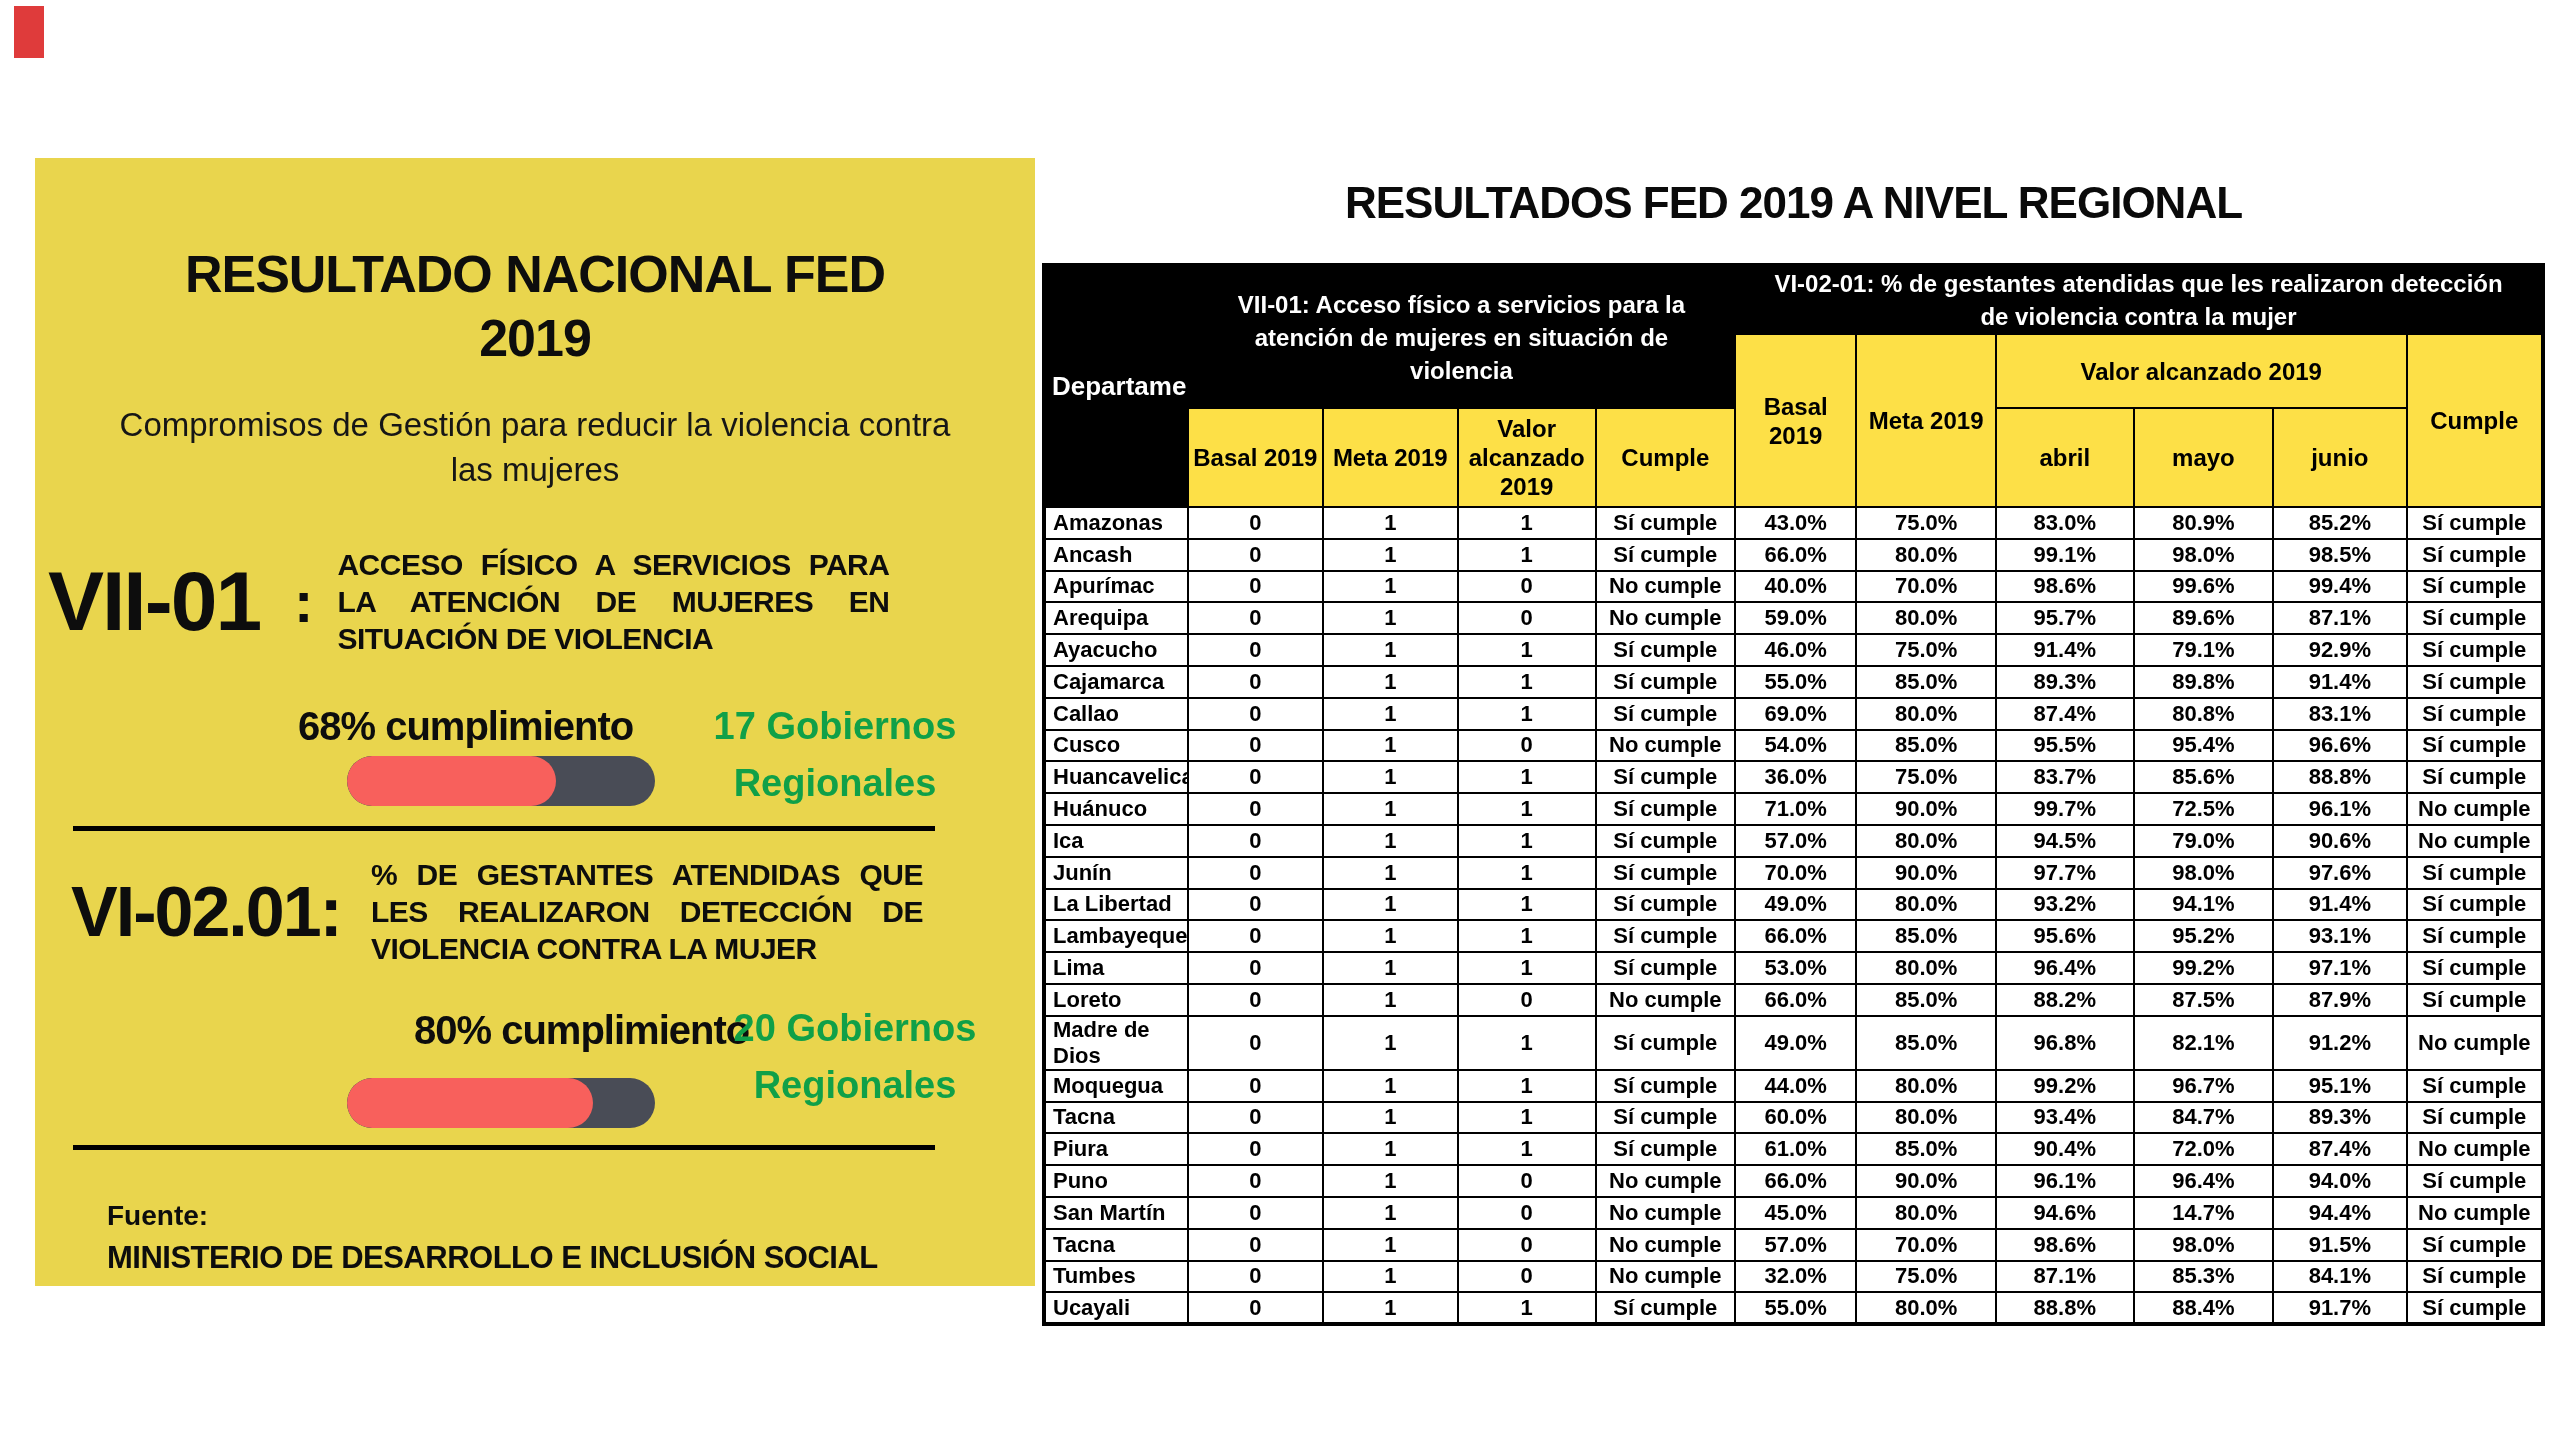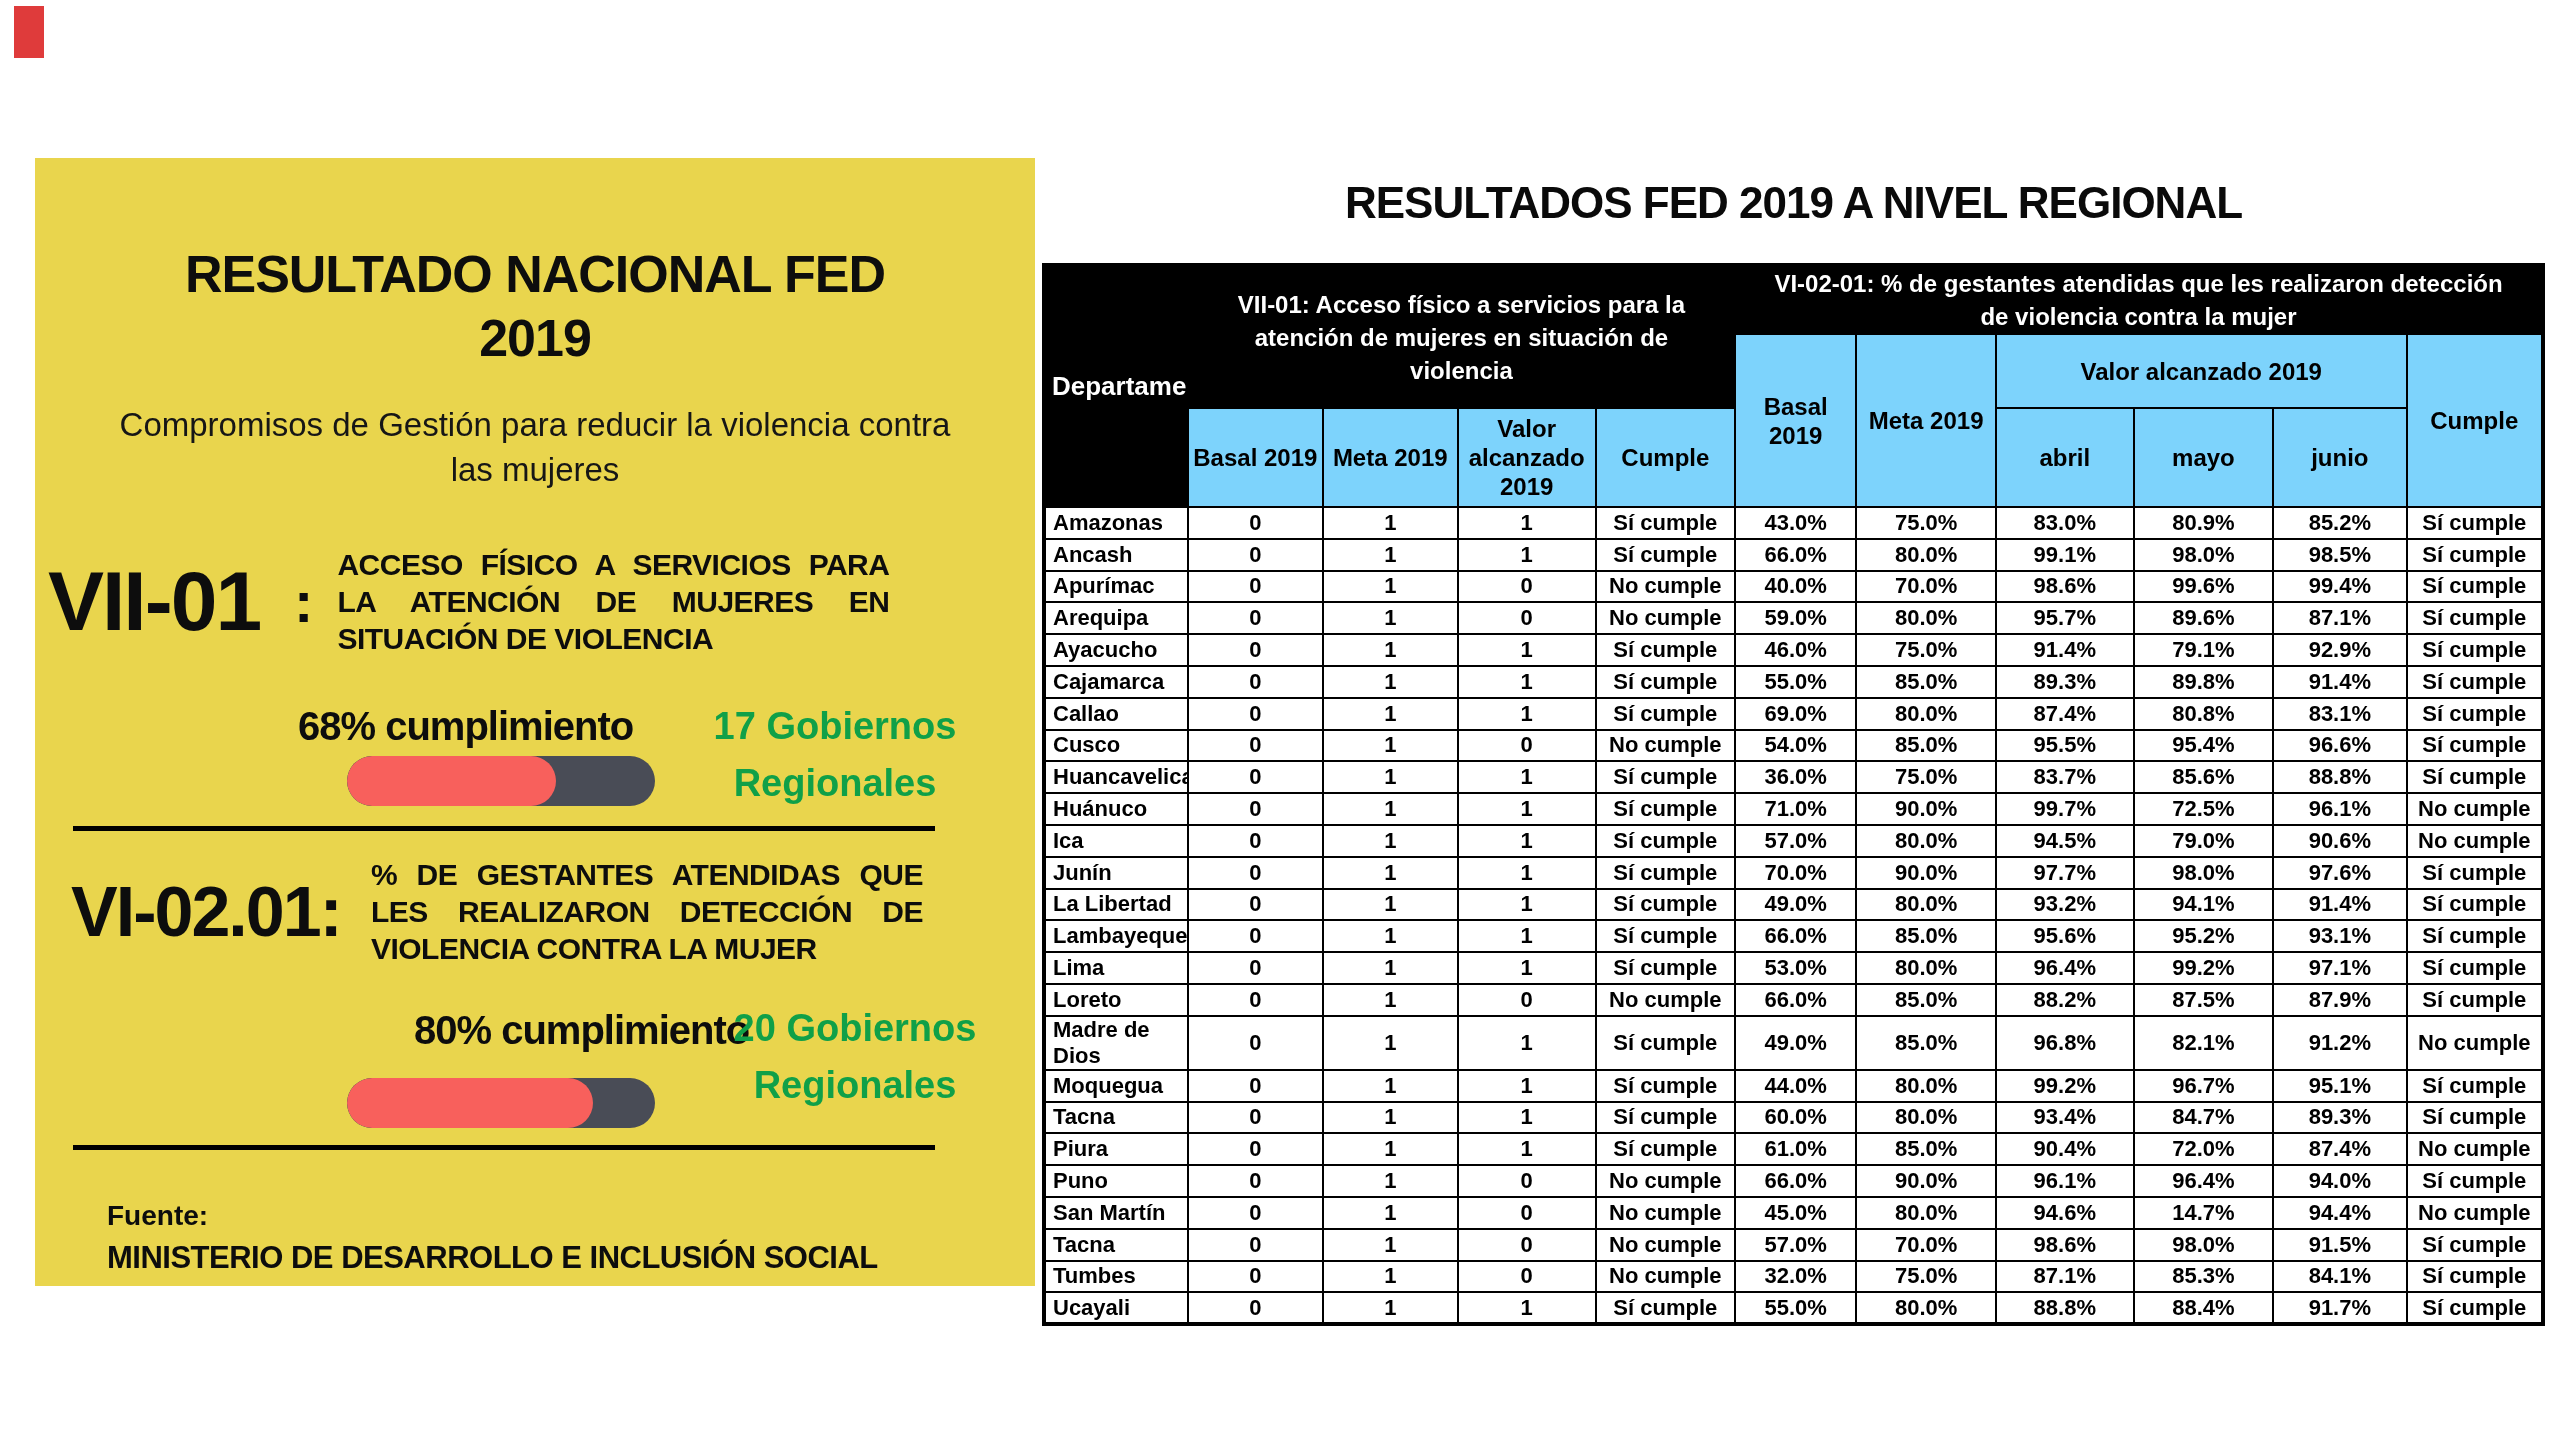--- a/index.html
+++ b/index.html
@@ -39,21 +39,21 @@
   .fuente-name{position:absolute;left:72px;top:1082px;font-size:31px;font-weight:800;letter-spacing:-0.5px;text-align:center;}
   
   .table-title{position:absolute;left:1042px;top:178px;width:1503px;text-align:center;
     font-size:44px;font-weight:800;letter-spacing:-1px;color:#0a0a0a;}
   .tablewrap{position:absolute;left:1042px;top:263px;width:1503px;}
   table.fed{border-collapse:collapse;width:100%;table-layout:fixed;border:4px solid #000;}
   table.fed th, table.fed td{border:2px solid #000;overflow:hidden;}
   th.blk{background:#000;color:#fff;font-size:24px;font-weight:700;border:2px solid #000;}
   th.blk.group{padding:0 30px;line-height:33px;}
   th.dept{text-align:left;padding-left:6px;font-size:26px;}
-  th.gry{background:#7dd3fc;color:#000;font-size:24px;font-weight:700;line-height:29px;padding:2px 4px;}
+  th.gry{background:#fde047;color:#000;font-size:24px;font-weight:700;line-height:29px;padding:2px 4px;}
   tr.hrow1{height:69px;}
   tr.hrow2{height:74px;}
   tr.hrow3{height:99px;}
   table.fed tbody tr{height:31.8px;}
   table.fed tbody td{font-size:22px;font-weight:700;text-align:center;padding:0;line-height:26px;background:#fff;color:#000;}
   table.fed tbody td.dep{text-align:left;padding-left:7px;}
 </style>
 </head>
 <body>
 

